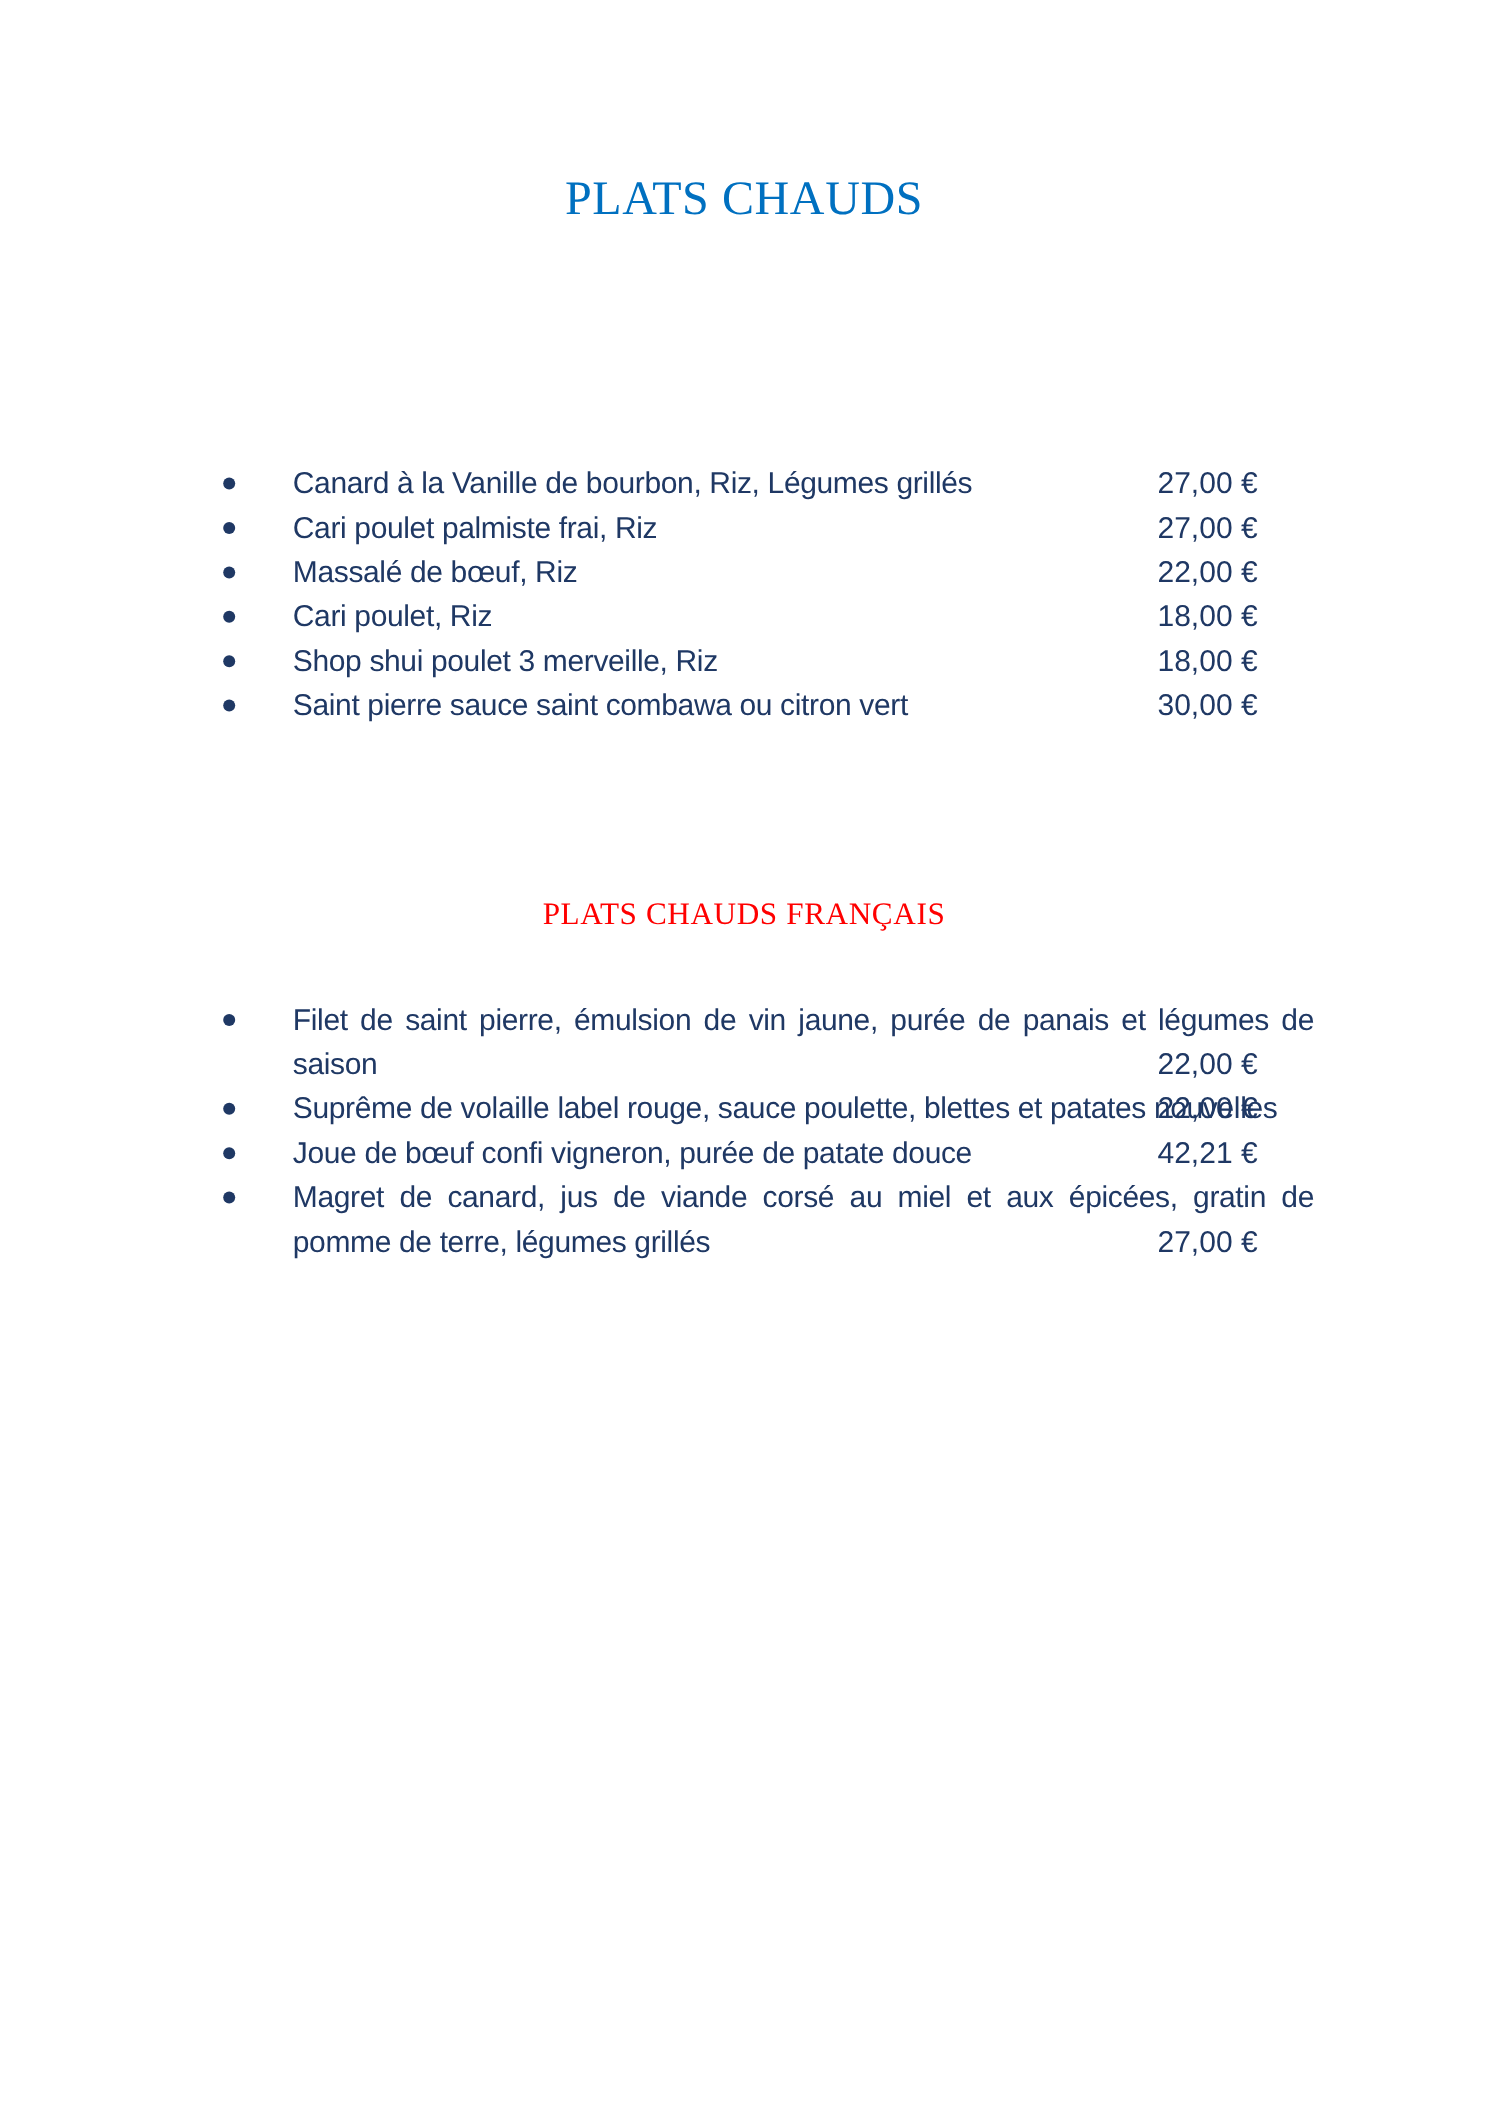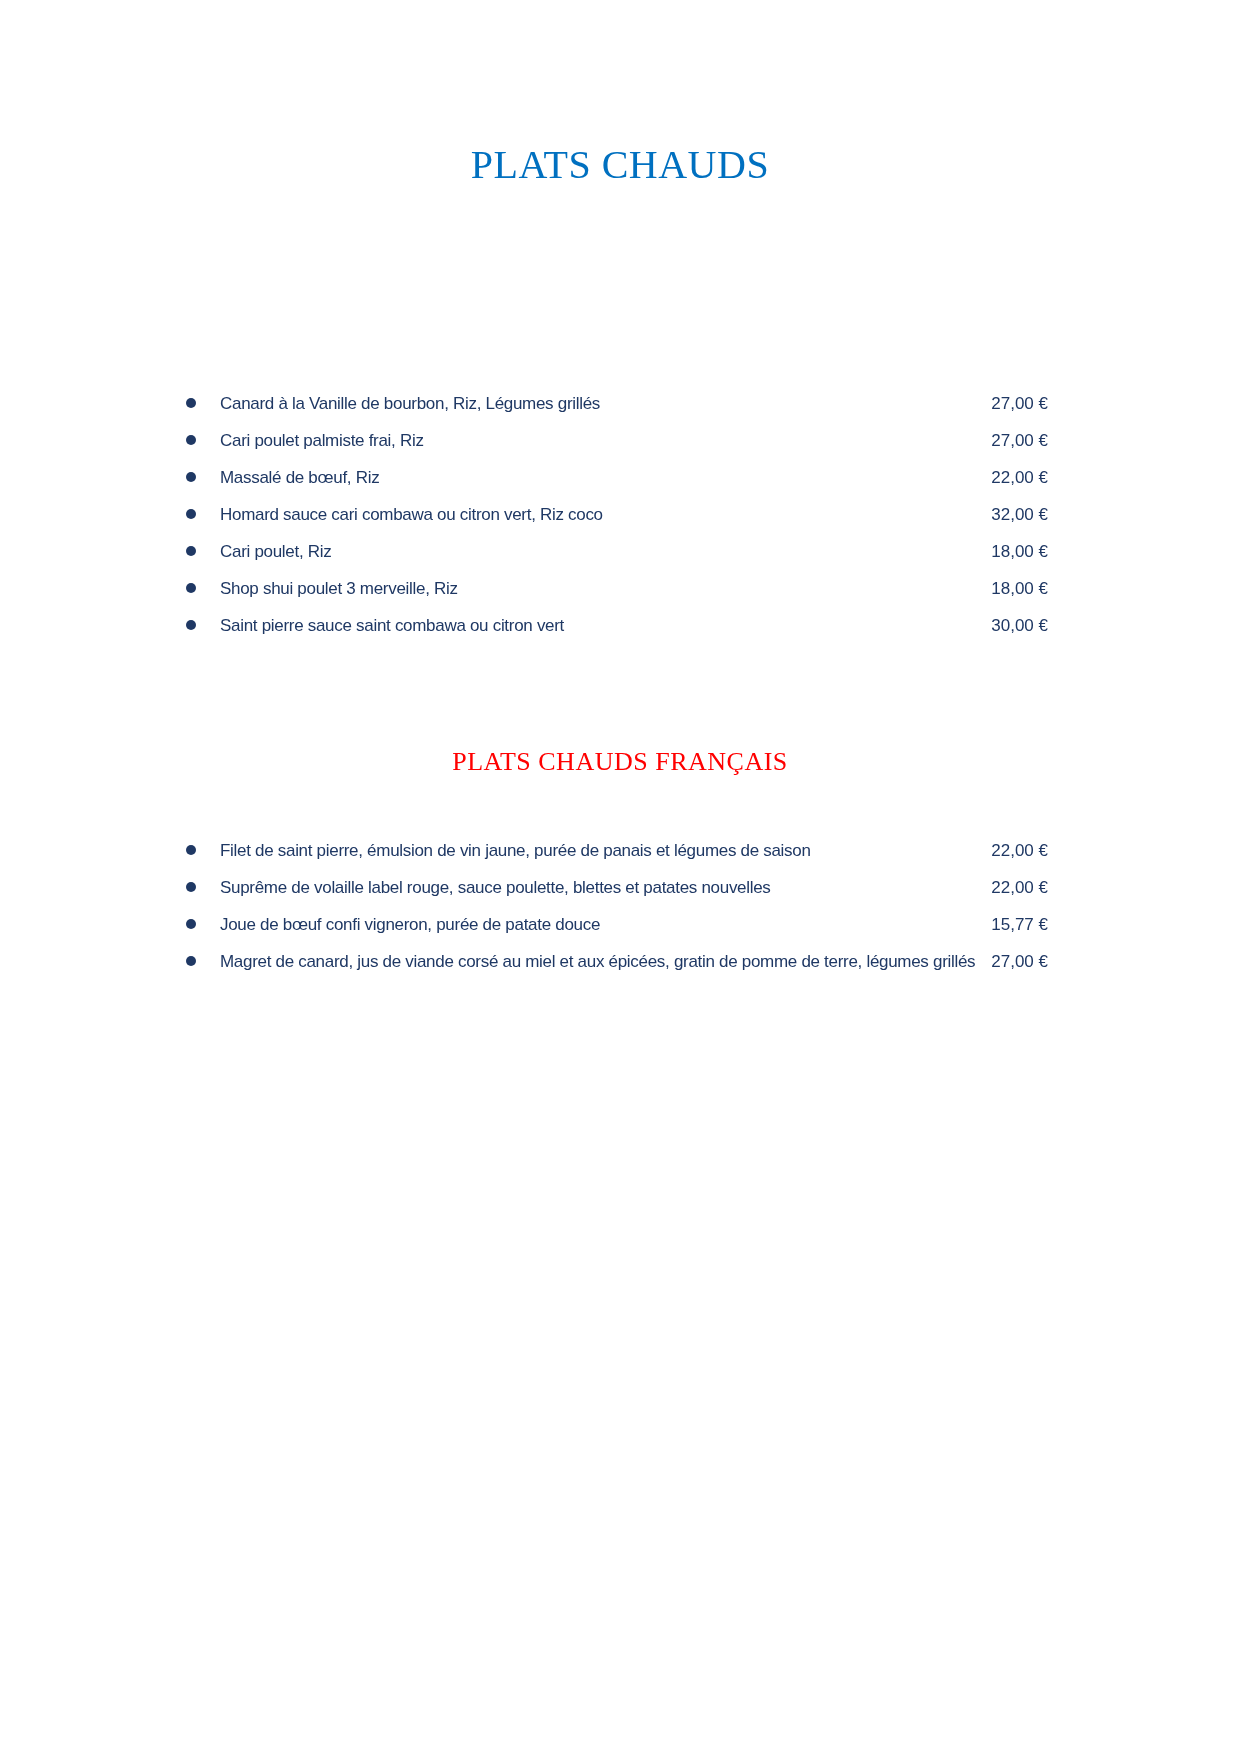--- a/index.html
+++ b/index.html
@@ -48,25 +48,26 @@
     position: absolute;
     left: 220px;
     width: 875px;
   }
   .list-kreol    { top: 385px; }
   .list-francais { top: 832px; }
 
   .item { position: relative; }
   .txt {
     position: relative;
-    font-size: 17px;
+    font-size: 25px;
     line-height: 37px;
     letter-spacing: -0.3px;
     color: var(--navy, #1F3864);
     text-align: justify;
+    margin-left: 24px;
   }
   .bullet {
     position: absolute;
     left: -34px;
     top: 13px;
     width: 10px;
     height: 10px;
     border-radius: 50%;
     background: var(--navy, #1F3864);
   }
@@ -104,27 +105,20 @@
     <div class="item">
       <span class="bullet"></span>
       <div class="txt">
         <span>Massalé de bœuf, Riz</span>
         <span class="price">22,00 €</span>
       </div>
     </div>
     <div class="item">
       <span class="bullet"></span>
       <div class="txt">
-        <span>Homard sauce cari combawa ou citron vert, Riz coco</span>
-        <span class="price">32,00 €</span>
-      </div>
-    </div>
-    <div class="item">
-      <span class="bullet"></span>
-      <div class="txt">
         <span>Cari poulet, Riz</span>
         <span class="price">18,00 €</span>
       </div>
     </div>
     <div class="item">
       <span class="bullet"></span>
       <div class="txt">
         <span>Shop shui poulet 3 merveille, Riz</span>
         <span class="price">18,00 €</span>
       </div>
@@ -152,21 +146,21 @@
       <span class="bullet"></span>
       <div class="txt">
         <span>Suprême de volaille label rouge, sauce poulette, blettes et patates nouvelles</span>
         <span class="price">22,00 €</span>
       </div>
     </div>
     <div class="item">
       <span class="bullet"></span>
       <div class="txt">
         <span>Joue de bœuf confi vigneron, purée de patate douce</span>
-        <span class="price">15,77 €</span>
+        <span class="price">42,21 €</span>
       </div>
     </div>
     <div class="item">
       <span class="bullet"></span>
       <div class="txt">
         <span>Magret de canard, jus de viande corsé au miel et aux épicées, gratin de pomme de terre, légumes grillés</span>
         <span class="price">27,00 €</span>
       </div>
     </div>
   </div>

